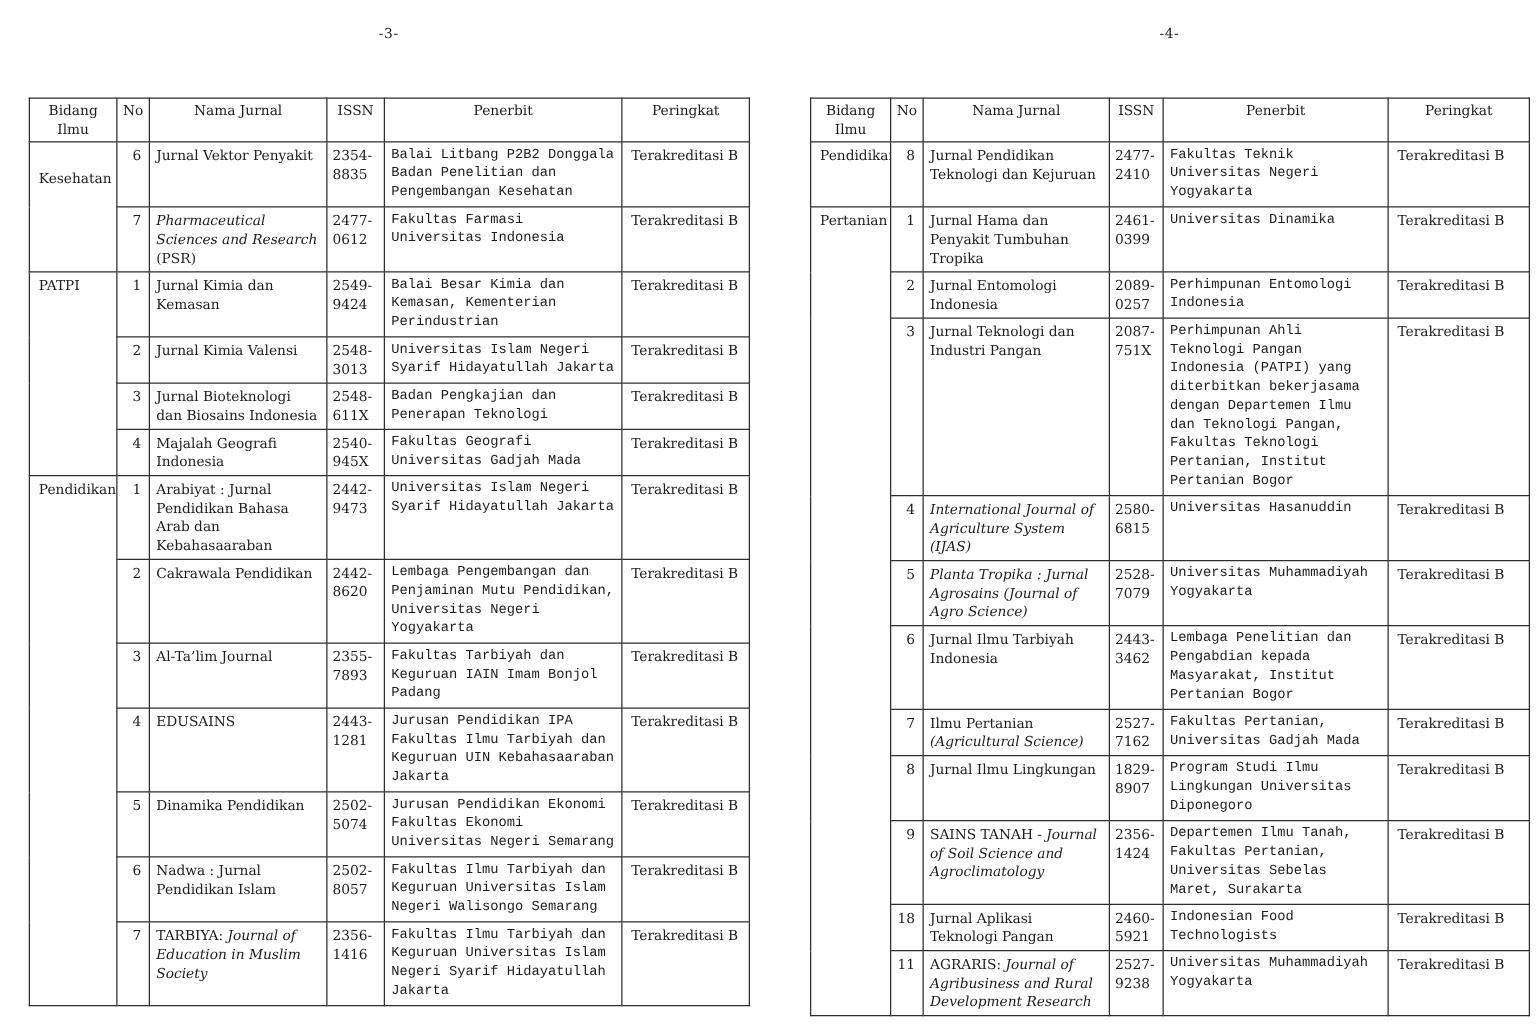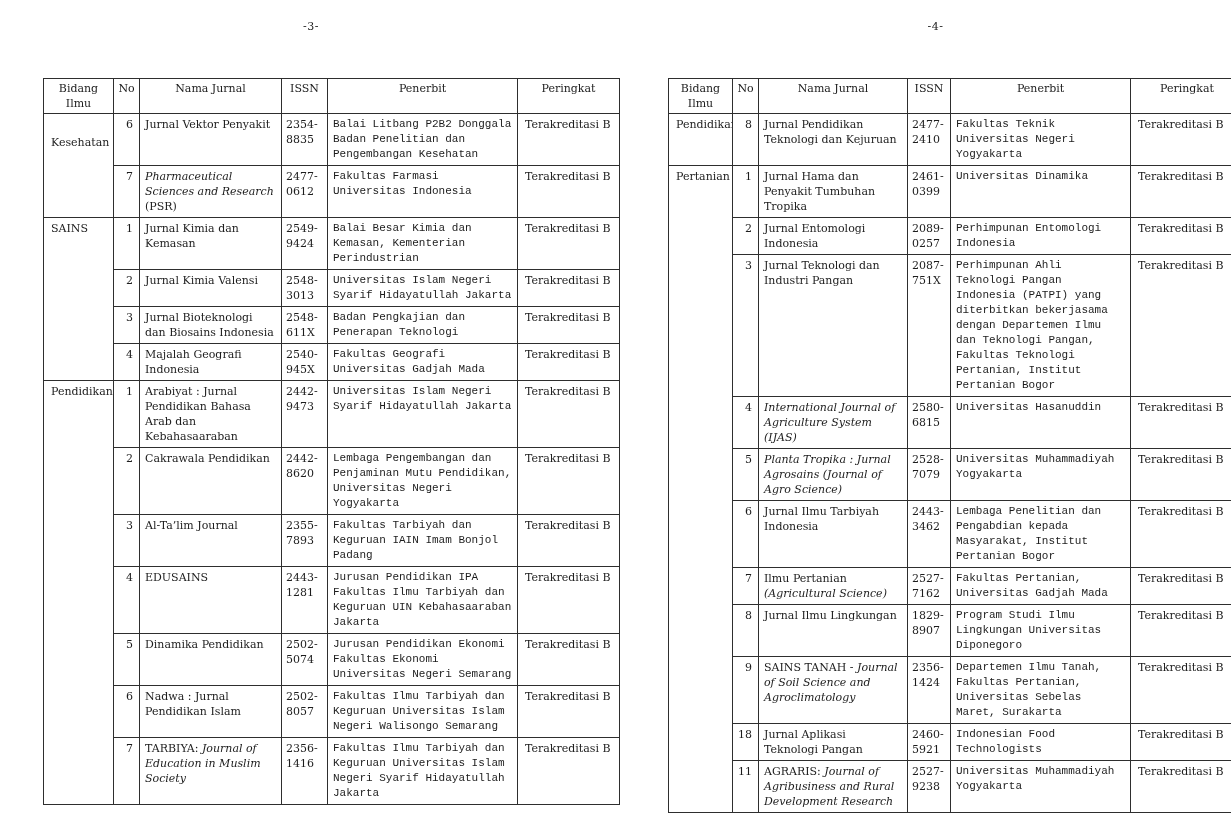--- a/index.html
+++ b/index.html
@@ -23,21 +23,20 @@
     margin-bottom: 44px;
     letter-spacing: 0.5px;
   }
 
   table.tbl {
     border-collapse: collapse;
     table-layout: fixed;
     width: 100%;
     font-size: 11px;
     line-height: 15px;
-    margin-left: 20px;
   }
   .tbl th, .tbl td {
     border: 1px solid #2e2e2e;
     vertical-align: top;
     padding: 3px 5px;
     overflow: hidden;
   }
   .tbl th {
     font-weight: normal;
     text-align: center;
@@ -89,21 +88,21 @@
             <td class="rank-cell">Terakreditasi B</td>
           </tr>
           <tr>
             <td class="no-cell">7</td>
             <td class="name-cell"><i>Pharmaceutical Sciences and Research</i><span> (PSR)</span></td>
             <td class="issn-cell">2477-<wbr>0612</td>
             <td class="publisher-cell">Fakultas Farmasi Universitas Indonesia</td>
             <td class="rank-cell">Terakreditasi B</td>
           </tr>
           <tr>
-            <td class="field-cell" rowspan="4">SAINS</td>
+            <td class="field-cell" rowspan="4">PATPI</td>
             <td class="no-cell">1</td>
             <td class="name-cell"><span>Jurnal Kimia dan Kemasan</span></td>
             <td class="issn-cell">2549-<wbr>9424</td>
             <td class="publisher-cell">Balai Besar Kimia dan Kemasan, Kementerian Perindustrian</td>
             <td class="rank-cell">Terakreditasi B</td>
           </tr>
           <tr>
             <td class="no-cell">2</td>
             <td class="name-cell"><span>Jurnal Kimia Valensi</span></td>
             <td class="issn-cell">2548-<wbr>3013</td>

